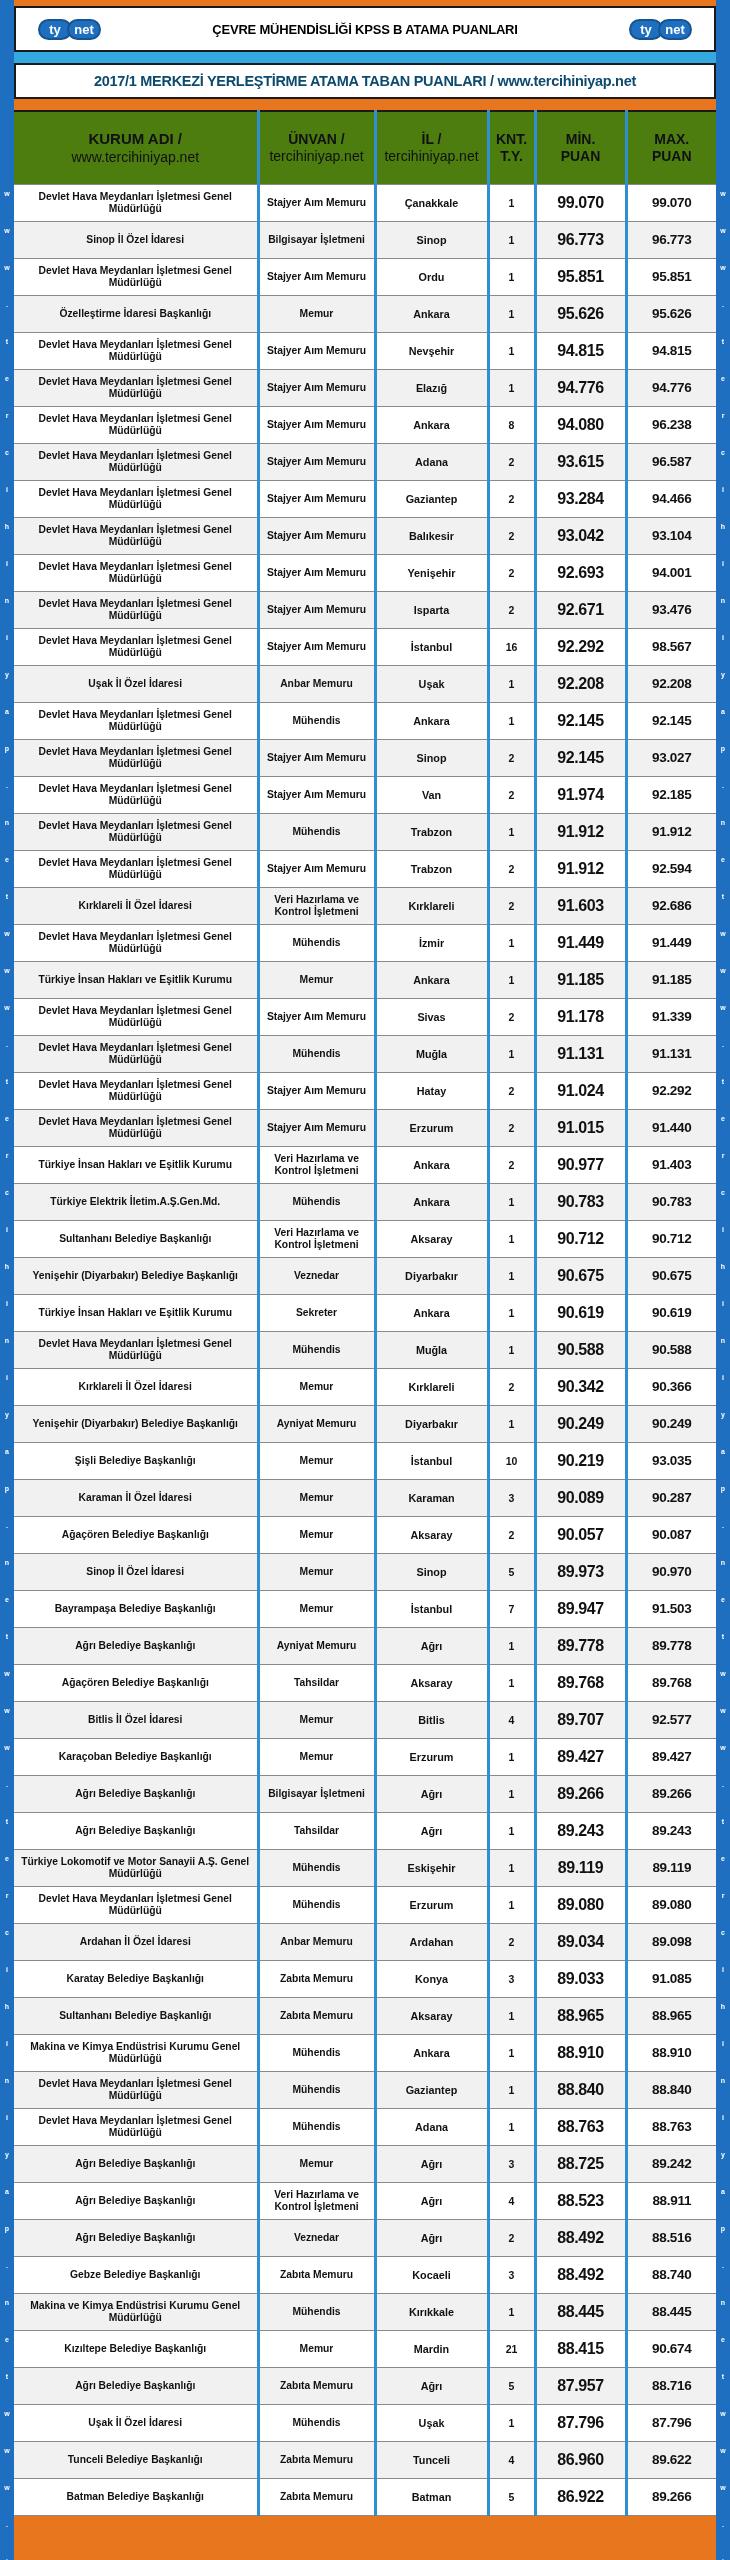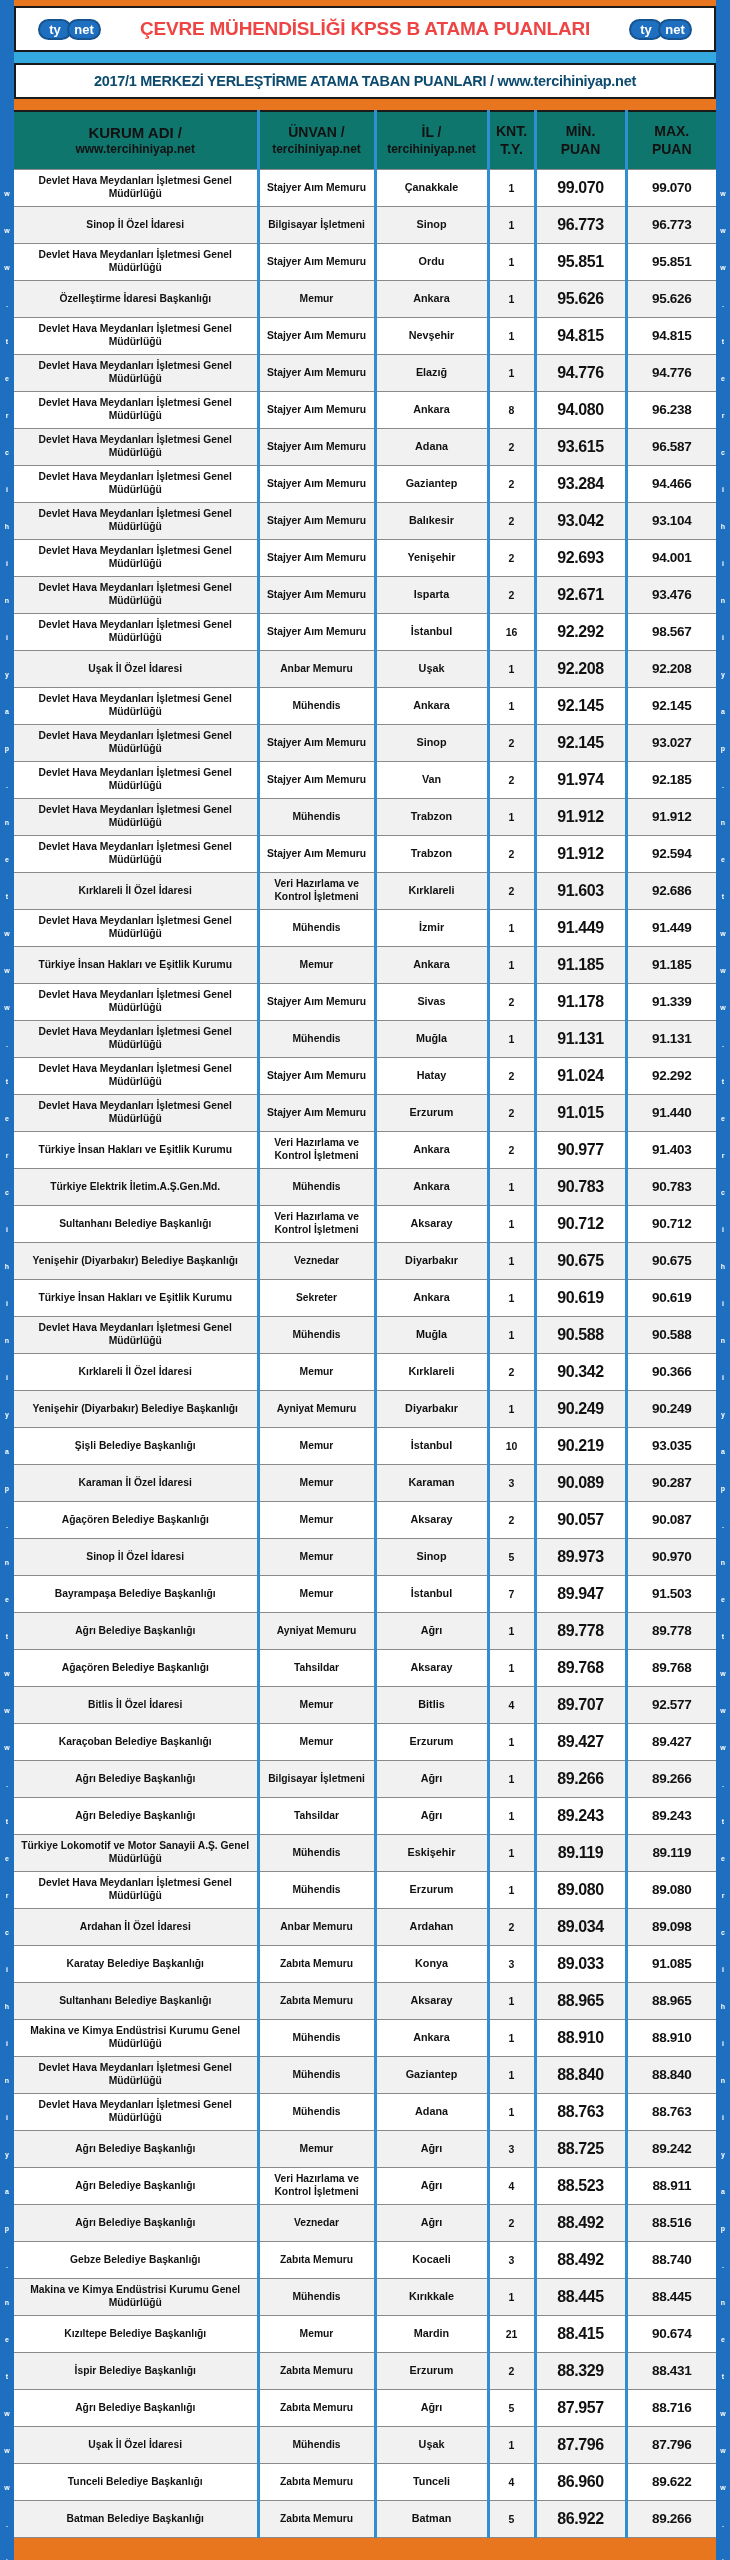--- a/index.html
+++ b/index.html
@@ -31,23 +31,23 @@
     border: 2px solid #1a1a1a;
     background: #ffffff;
     height: 46px;
     display: flex;
     align-items: center;
     justify-content: center;
     position: relative;
     margin: 0;
   }
   .title-text {
-    font-size: 19px;
+    font-size: 13px;
     font-weight: bold;
-    color: #ef4444;
+    color: #000000;
     letter-spacing: -0.2px;
     text-align: center;
     white-space: nowrap;
   }
   .logo {
     position: absolute;
     display: flex;
     align-items: center;
     gap: 0px;
   }
@@ -106,29 +106,29 @@
     vertical-align: middle;
     text-align: center;
     color: #111111;
   }
   table.grid tr > td:last-child,
   table.grid tr > th:last-child { border-right: none; }
 
   thead th {
     border-top: 2px solid #1a1a1a;
     border-bottom: 2px solid #1a1a1a;
-    padding: 11px 2px;
-    background: #0f766e;
+    padding: 18px 2px;
+    background: #4d7c0f;
     font-size: 14px;
     font-weight: bold;
     line-height: 1.25;
   }
   thead th .sub {
-    font-weight: bold;
-    font-size: 12px;
+    font-weight: normal;
+    font-size: 14px;
     display: block;
   }
   thead th.big { font-size: 15px; }
 
   .c-kurum { width: 244px; }
   .c-unvan { width: 117px; }
   .c-il    { width: 113px; }
   .c-knt   { width: 47px; }
   .c-min   { width: 91px; }
   .c-max   { width: 90px; }
@@ -828,28 +828,20 @@
           </tr>
           <tr>
             <td class="kurum">Kızıltepe Belediye Başkanlığı</td>
             <td class="unvan">Memur</td>
             <td class="il">Mardin</td>
             <td class="knt">21</td>
             <td class="minp">88.415</td>
             <td class="maxp">90.674</td>
           </tr>
           <tr>
-            <td class="kurum">İspir Belediye Başkanlığı</td>
-            <td class="unvan">Zabıta Memuru</td>
-            <td class="il">Erzurum</td>
-            <td class="knt">2</td>
-            <td class="minp">88.329</td>
-            <td class="maxp">88.431</td>
-          </tr>
-          <tr>
             <td class="kurum">Ağrı Belediye Başkanlığı</td>
             <td class="unvan">Zabıta Memuru</td>
             <td class="il">Ağrı</td>
             <td class="knt">5</td>
             <td class="minp">87.957</td>
             <td class="maxp">88.716</td>
           </tr>
           <tr>
             <td class="kurum">Uşak İl Özel İdaresi</td>
             <td class="unvan">Mühendis</td>

